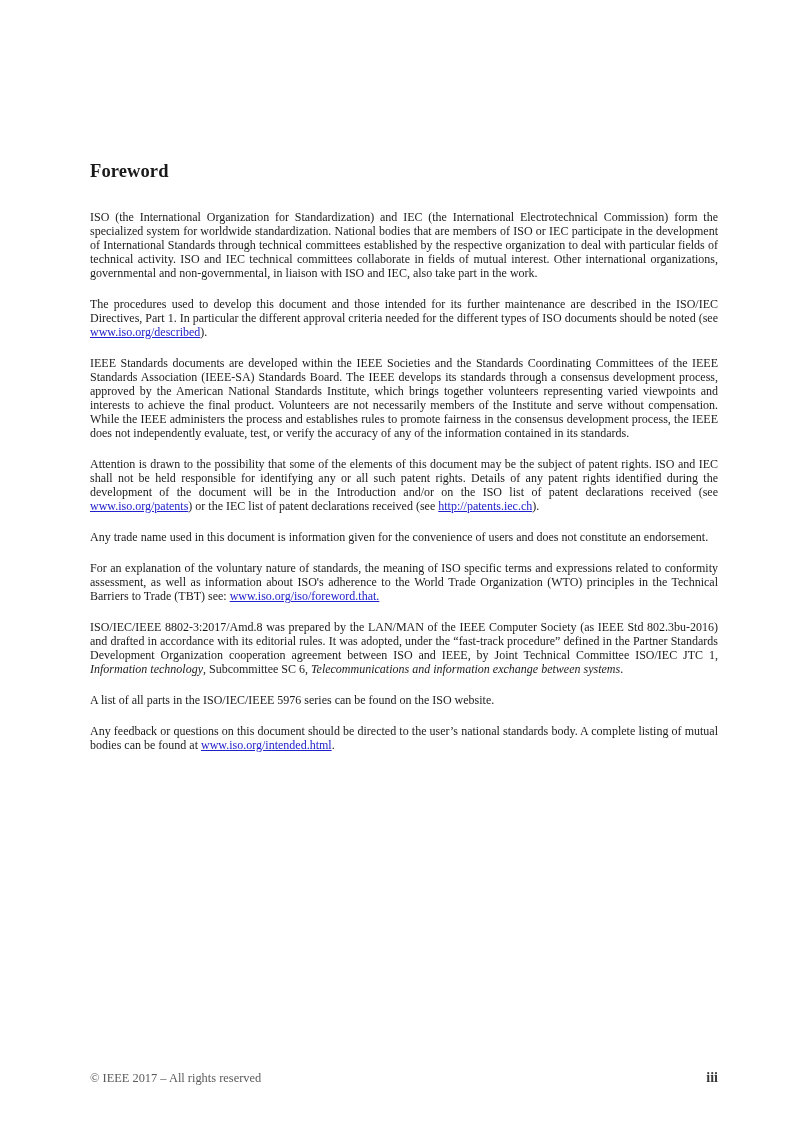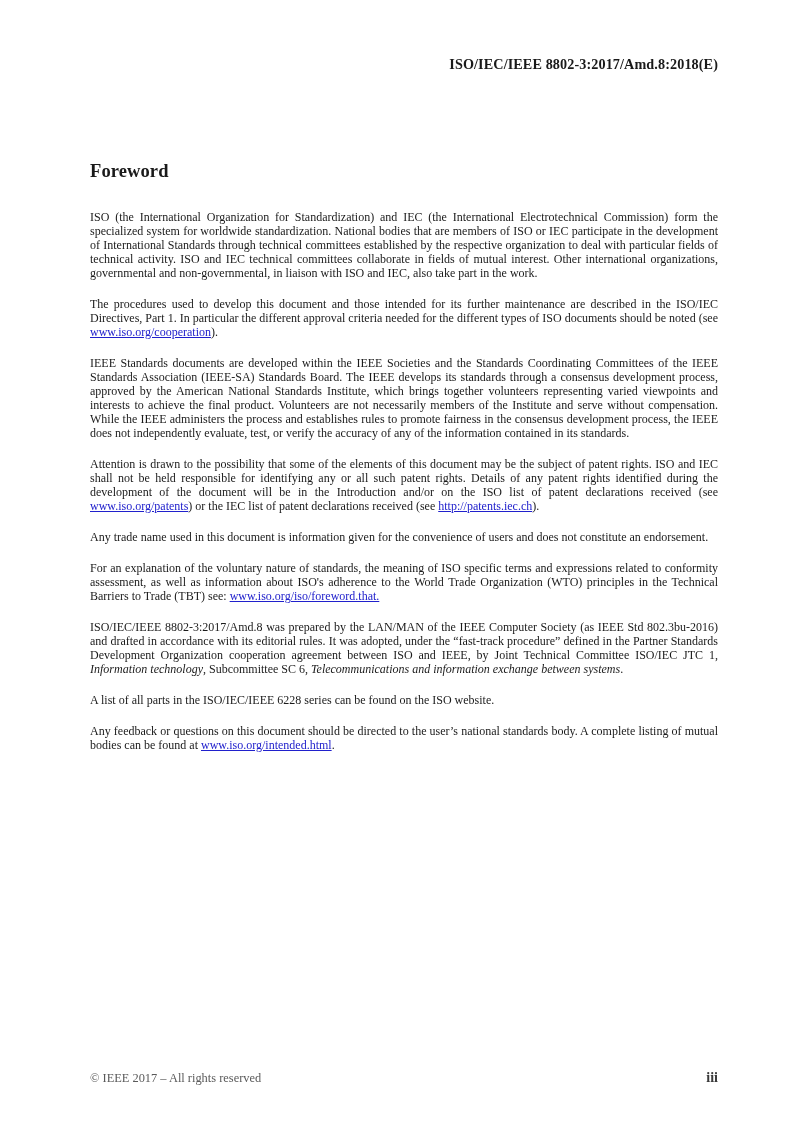--- a/index.html
+++ b/index.html
@@ -80,32 +80,31 @@
     font-size: 14px;
     font-weight: bold;
     color: #3a3a3a;
   }
 </style>
 </head>
 <body>
 
 <div class="page">
 
-  <div class="doc-header">ISO/IEC/IEEE 8802-3:2017/Amd.8:2018(E)</div>
 
   <div class="content">
 
     <h1 class="section-title">Foreword</h1>
 
     <p class="para">
       <span>ISO (the International Organization for Standardization) and IEC (the International Electrotechnical Commission) form the specialized system for worldwide standardization. National bodies that are members of ISO or IEC participate in the development of International Standards through technical committees established by the respective organization to deal with particular fields of technical activity. ISO and IEC technical committees collaborate in fields of mutual interest. Other international organizations, governmental and non-governmental, in liaison with ISO and IEC, also take part in the work.</span>
     </p>
 
     <p class="para">
-      <span>The procedures used to develop this document and those intended for its further maintenance are described in the ISO/IEC Directives, Part 1. In particular the different approval criteria needed for the different types of ISO documents should be noted (see </span><a class="doclink" href="#">www.iso.org/cooperation</a><span>).</span>
+      <span>The procedures used to develop this document and those intended for its further maintenance are described in the ISO/IEC Directives, Part 1. In particular the different approval criteria needed for the different types of ISO documents should be noted (see </span><a class="doclink" href="#">www.iso.org/described</a><span>).</span>
     </p>
 
     <p class="para">
       <span>IEEE Standards documents are developed within the IEEE Societies and the Standards Coordinating Committees of the IEEE Standards Association (IEEE-SA) Standards Board. The IEEE develops its standards through a consensus development process, approved by the American National Standards Institute, which brings together volunteers representing varied viewpoints and interests to achieve the final product. Volunteers are not necessarily members of the Institute and serve without compensation. While the IEEE administers the process and establishes rules to promote fairness in the consensus development process, the IEEE does not independently evaluate, test, or verify the accuracy of any of the information contained in its standards.</span>
     </p>
 
     <p class="para">
       <span>Attention is drawn to the possibility that some of the elements of this document may be the subject of patent rights. ISO and IEC shall not be held responsible for identifying any or all such patent rights.  Details of any patent rights identified during the development of the document will be in the Introduction and/or on the ISO list of patent declarations received (see </span><a class="doclink" href="#">www.iso.org/patents</a><span>) or the IEC list of patent declarations received (see </span><a class="doclink" href="#">http://patents.iec.ch</a><span>).</span>
     </p>
 
@@ -115,21 +114,21 @@
 
     <p class="para">
       <span>For an explanation of the voluntary nature of standards, the meaning of ISO specific terms and expressions related to conformity assessment, as well as information about ISO's adherence to the World Trade Organization (WTO) principles in the Technical Barriers to Trade (TBT) see: </span><a class="doclink" href="#">www.iso.org/iso/foreword.that.</a>
     </p>
 
     <p class="para">
       <span>ISO/IEC/IEEE 8802-3:2017/Amd.8 was prepared by the LAN/MAN of the IEEE Computer Society (as IEEE Std 802.3bu-2016) and drafted in accordance with its editorial rules. It was adopted, under the “fast-track procedure” defined in the Partner Standards Development Organization cooperation agreement between ISO and IEEE, by Joint Technical Committee ISO/IEC JTC 1, </span><span class="ital">Information technology</span><span>, Subcommittee SC 6, </span><span class="ital">Telecommunications and information exchange between systems</span><span>.</span>
     </p>
 
     <p class="para">
-      <span>A list of all parts in the ISO/IEC/IEEE 6228 series can be found on the ISO website.</span>
+      <span>A list of all parts in the ISO/IEC/IEEE 5976 series can be found on the ISO website.</span>
     </p>
 
     <p class="para">
       <span>Any feedback or questions on this document should be directed to the user’s national standards body. A complete listing of mutual bodies can be found at </span><a class="doclink" href="#">www.iso.org/intended.html</a><span>.</span>
     </p>
 
   </div>
 
   <div class="doc-footer">
     <span class="copyright">© IEEE 2017 – All rights reserved</span>

